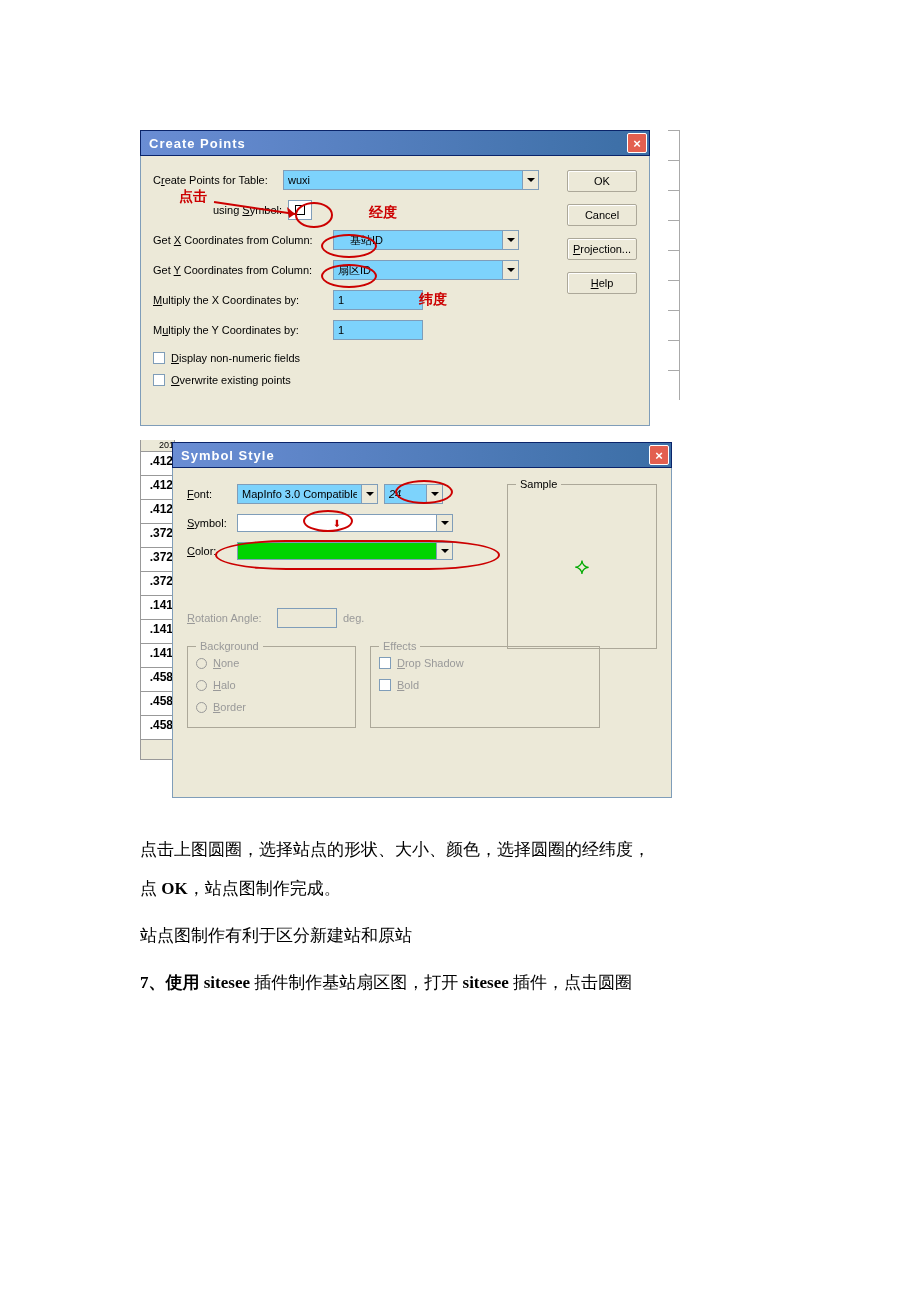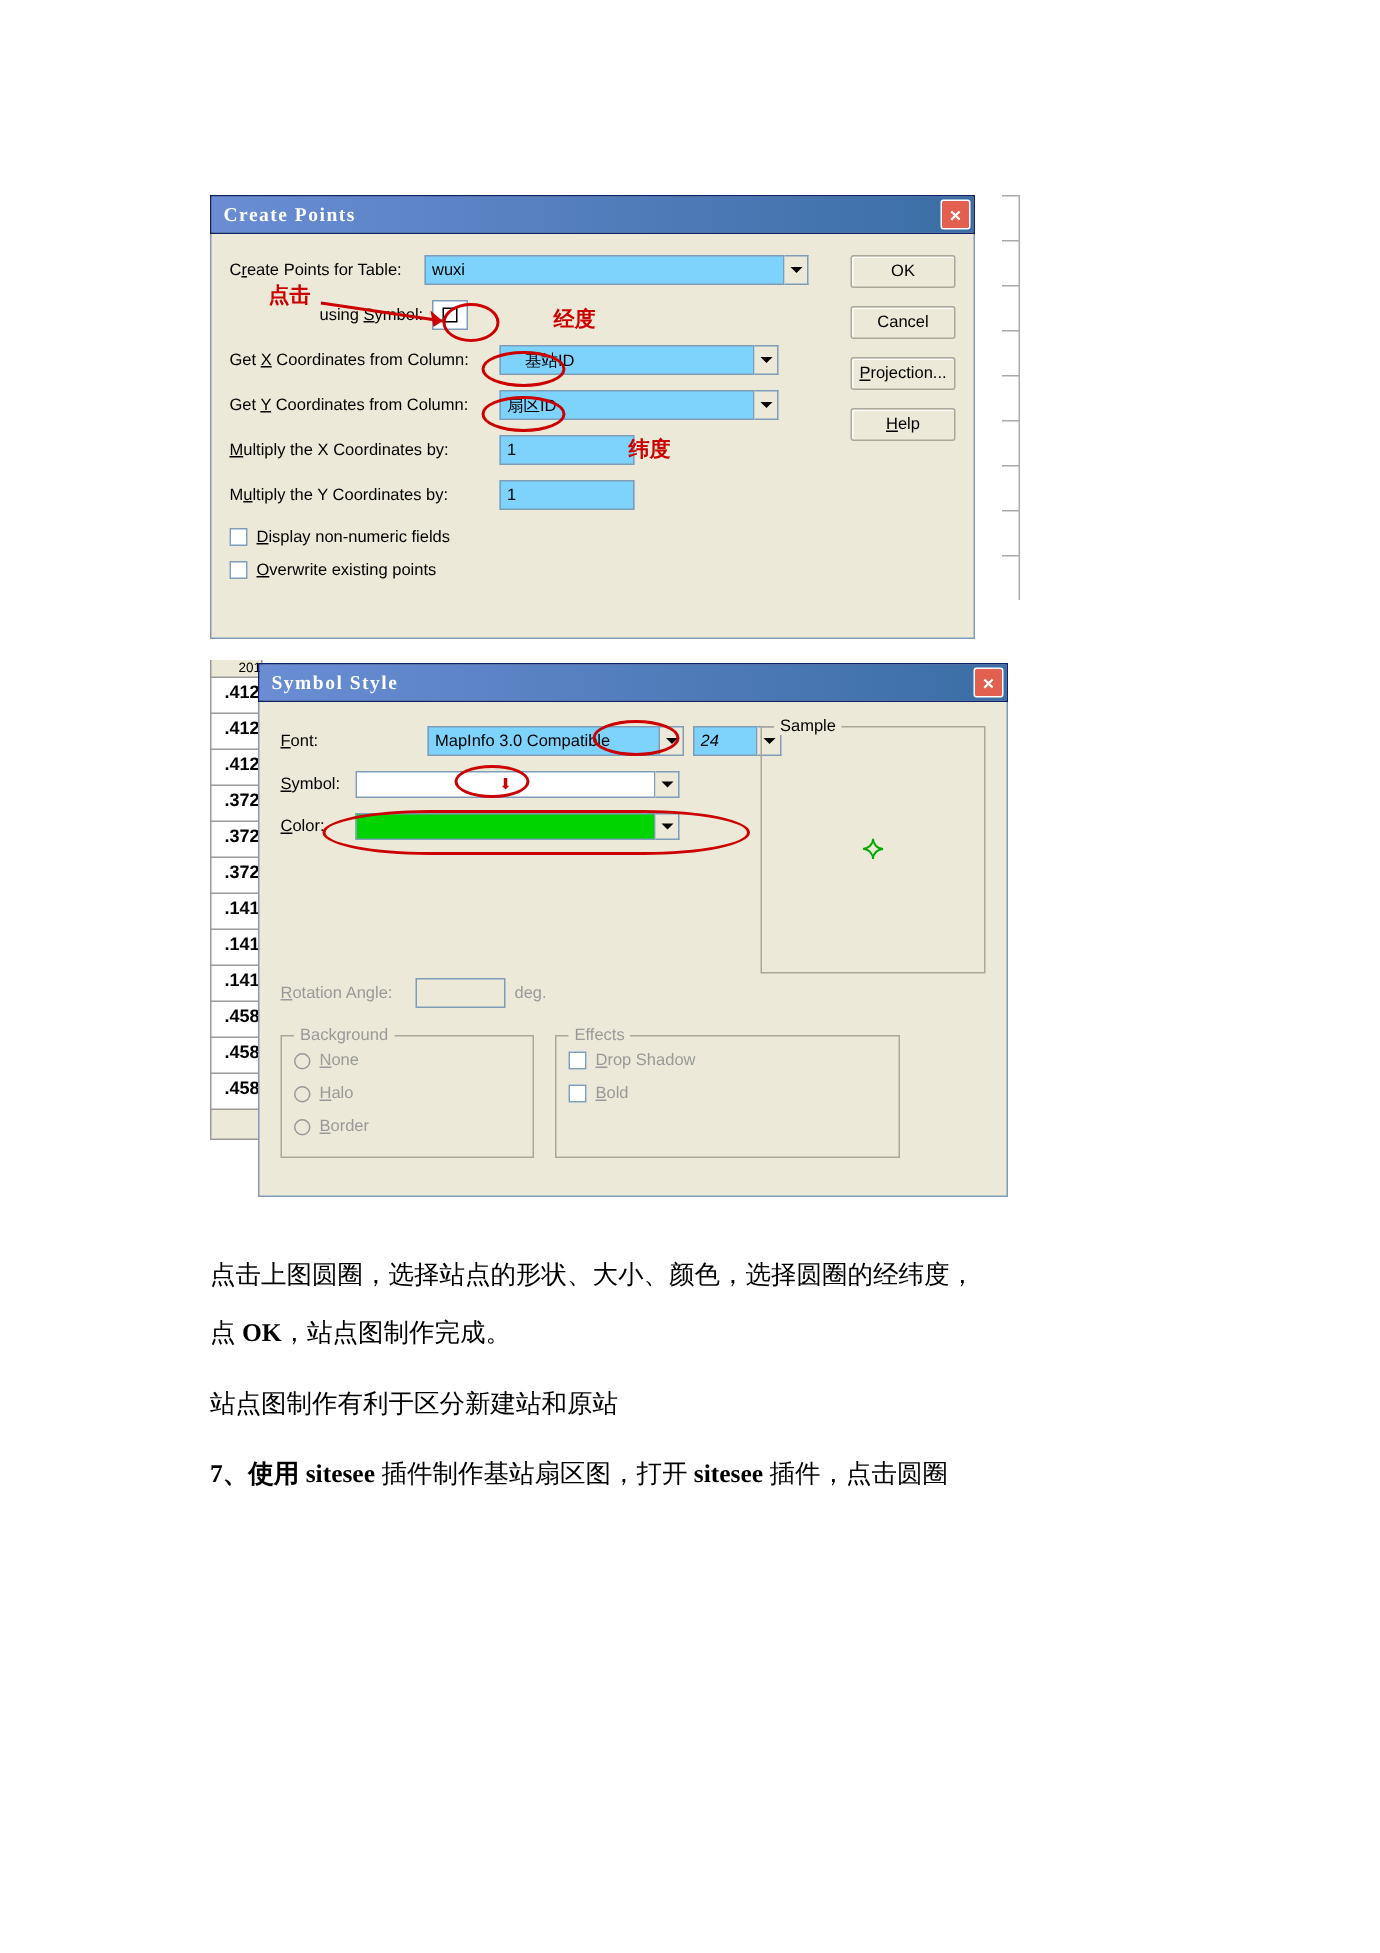--- a/index.html
+++ b/index.html
@@ -1,19 +1,19 @@
 <!DOCTYPE html>
 <html><head>
 <meta charset="utf-8">
 <style>
 *{box-sizing:border-box;margin:0;padding:0}
 body{background:#fff;font-family:Tahoma,Arial,sans-serif;font-size:11px;width:920px;padding:130px 140px 40px 140px}
 .screenshot{position:relative;width:540px;height:670px;margin-bottom:30px}
 .titlebar{display:flex;align-items:center;justify-content:space-between;background:linear-gradient(to right,#6a8dd4,#3b6ea5);border:1px solid #0a246a;height:26px;padding:0 2px 0 8px}
-.titlebar .title{color:#fff;font-family:Liberation Serif, serif;font-weight:bold;font-size:13px;letter-spacing:1px}
+.titlebar .title{color:#fff;font-family:Liberation Sans, sans-serif;font-weight:bold;font-size:13px;letter-spacing:1px}
 .closebtn{width:20px;height:20px;background:#e35f4f;border:1px solid #fff;color:#fff;display:flex;align-items:center;justify-content:center;font-weight:bold;font-size:13px;cursor:pointer;border-radius:2px}
 .panel{background:#ece9d8;border:1px solid #7f9db9;border-top:none;padding:14px 12px;position:relative}
 .cp-body{height:270px}
 .row{display:flex;align-items:center;margin-bottom:10px}
 .lbl{display:inline-block}
 .u{text-decoration:underline}
 .txtbox{background:#7dd3fc;border:1px solid #7f9db9;height:20px;padding:1px 4px;font-size:11px}
 .ddwrap{display:flex}
 .ddbtn{width:16px;height:20px;background:#ece9d8;border:1px solid #7f9db9;border-left:none;display:flex;align-items:center;justify-content:center;cursor:pointer}
 .ddbtn::after{content:"";border-left:4px solid transparent;border-right:4px solid transparent;border-top:4px solid #000}
@@ -168,21 +168,21 @@
     <div class="panel ss-body">
 
       <div class="samplebox">
         <span class="legend">Sample</span>
         <span class="sampleicon" style="color:#0a0">⯎</span>
       </div>
 
       <div class="row">
         <span class="lbl" style="width:50px"><span class="u">F</span><span>ont:</span></span>
         <div class="ddwrap">
-          <input class="txtbox" style="width: 155px; margin-left: 48px;" value="MapInfo 3.0 Compatible">
+          <input class="txtbox" style="width: 125px;" value="MapInfo 3.0 Compatible">
           <div class="ddbtn"></div>
         </div>
         <div style="width:6px"></div>
         <div class="ddwrap">
           <input class="txtbox" style="width: 43px; font-style: italic;" value="24">
           <div class="ddbtn"></div>
         </div>
       </div>
 
       <div class="row">
@@ -196,21 +196,21 @@
       <div class="row">
         <span class="lbl" style="width:50px"><span class="u">C</span><span>olor:</span></span>
         <div class="colorbox"></div>
         <div class="ddbtn" style="height:18px"></div>
       </div>
 
       <div class="circle" style="left:222px;top:12px;width:58px;height:24px"></div>
       <div class="circle" style="left:130px;top:42px;width:50px;height:22px"></div>
       <div class="bigcircle" style="left:42px;top:72px;width:285px;height:30px"></div>
 
-      <div class="row disabled" style="margin-top:92px">
+      <div class="row disabled" style="margin-top:48px">
         <span class="lbl" style="width:90px"><span class="u">R</span><span>otation Angle:</span></span>
         <input class="txtbox disabled" style="width: 60px; background: rgb(236, 233, 216);" disabled="">
         <span style="margin-left:6px">deg.</span>
       </div>
 
       <div style="display:flex;gap:14px;margin-top:14px">
         <div class="fieldset disabled" style="width:169px">
           <span class="legend">Background</span>
           <div class="row">
               <span class="radio"></span>

